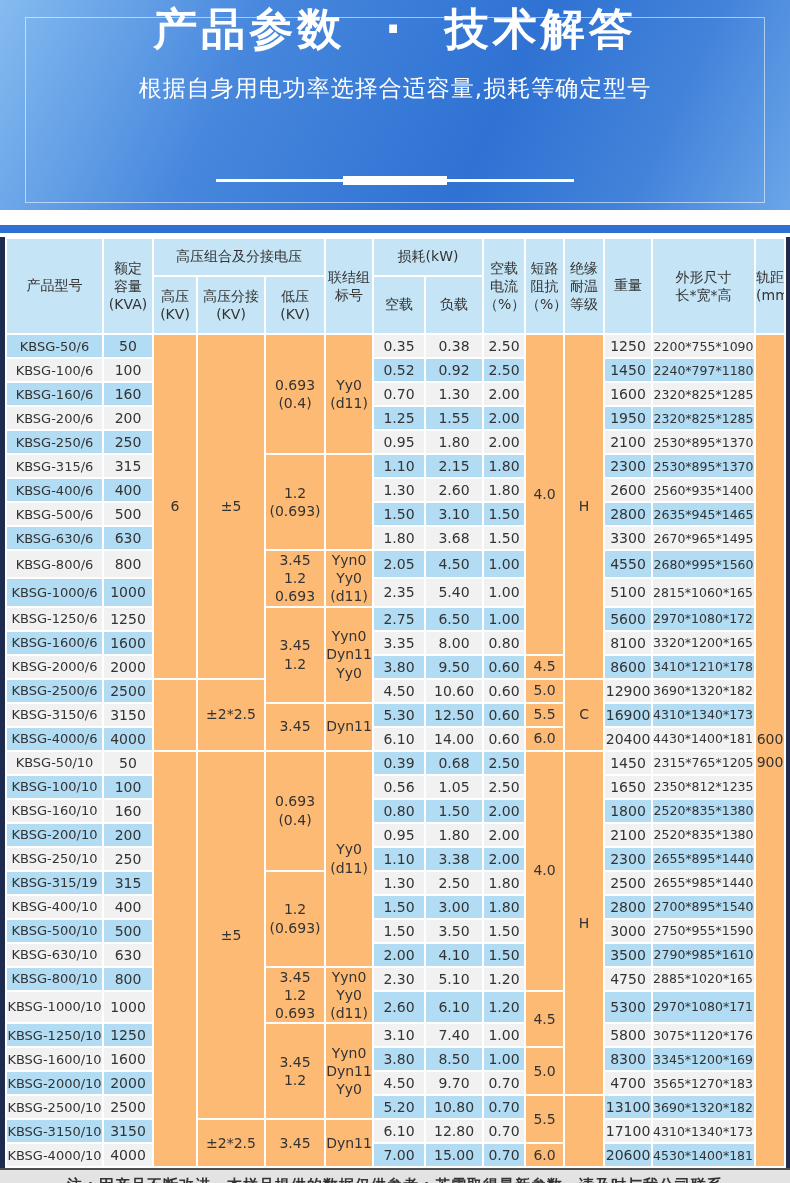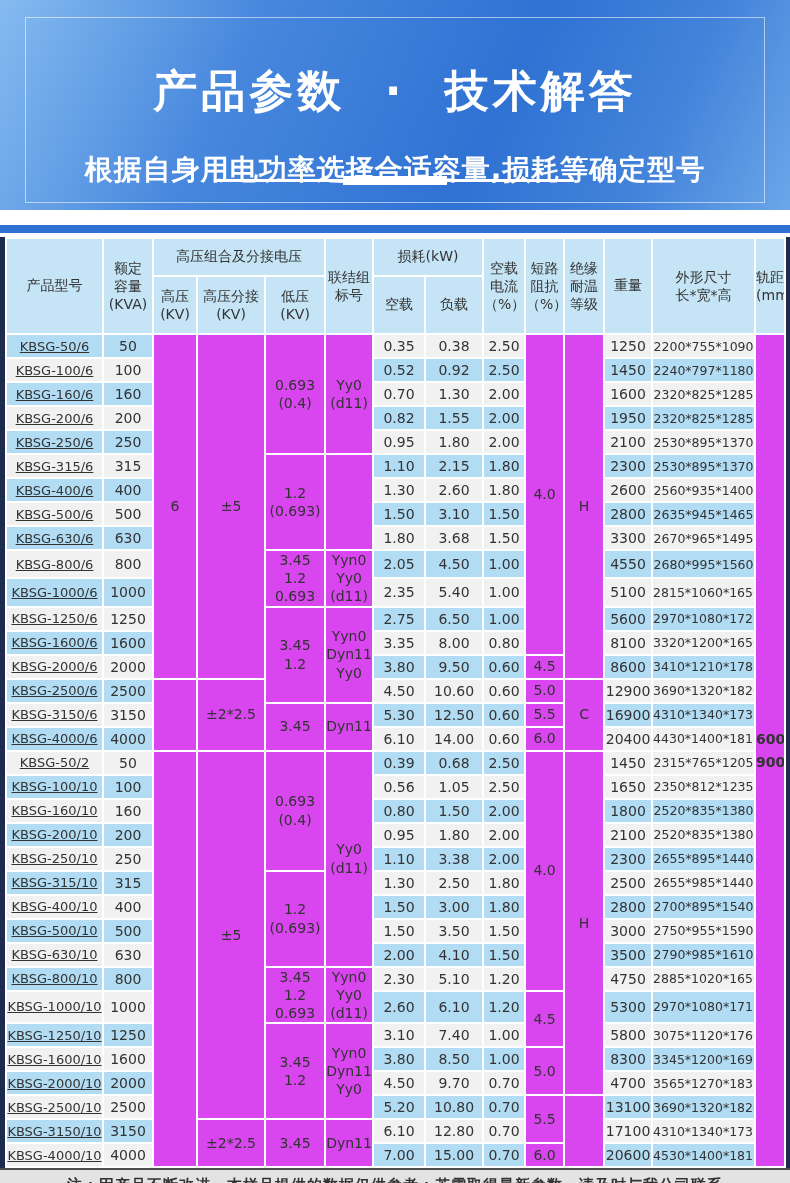--- a/index.html
+++ b/index.html
@@ -4,24 +4,24 @@
 <style>
   html,body{margin:0;padding:0;background:#fff;}
   body{width:790px;font-family:"DejaVu Sans","Liberation Sans",sans-serif;color:#333;}
 
   
   .banner{position:relative;width:790px;height:210px;
     background:linear-gradient(115deg,#85bbf0 0%,#4787dd 30%,#2f72d3 62%,#4383da 82%,#6ba6e9 100%);
     overflow:hidden;}
   .banner-border{position:absolute;left:25px;right:25px;top:17px;bottom:7px;
     border:1px solid rgba(255,255,255,.55);pointer-events:none;}
-  .banner h1{margin:0;padding-top:62px;text-align:center;color:#fff;
+  .banner h1{margin:0;text-align:center;color:#fff;
     font-size:44px;font-weight:bold;letter-spacing:4px;word-spacing:20px;}
-  .banner p{margin:30px 0 0 0;text-align:center;color:#fff;
-    font-size:28px;font-weight:bold;letter-spacing:1px;}
+  .banner p{margin:14px 0 0 0;text-align:center;color:#fff;
+    font-size:23px;font-weight:normal;letter-spacing:1px;}
   .divider{position:absolute;left:50%;transform:translateX(-50%);top:176px;
     width:358px;height:9px;}
   .divider .thin{position:absolute;top:3px;left:0;width:100%;height:3px;background:#fff;}
   .divider .thick{position:absolute;top:0;left:127px;width:104px;height:9px;background:#fff;}
 
   
   .gap1{height:15px;}
   .top-strip{height:8px;background:#2e71d2;}
   .gap2{height:4px;}
 
@@ -29,25 +29,25 @@
   .table-frame{border-left:5px solid #1d2b4e;border-right:5px solid #1d2b4e;background:#fff;}
   table{border-collapse:separate;border-spacing:2px;width:100%;table-layout:fixed;background:#fff;}
   th,td{text-align:center;vertical-align:middle;font-size:14px;color:#333;
     overflow:hidden;padding:0;}
   thead th{background:#c5e4f5;font-weight:normal;line-height:1.25;}
   thead tr.h1 th{height:36px;}
   thead tr.h2 th{height:56px;}
   tbody td{height:22px;}
   td.blue{background:#b2dcf3;}
   td.plain{background:#f1f1f1;}
-  td.gray{background:#d946ef;}
+  td.gray{background:#fdba74;}
   .pre{white-space:pre-line;line-height:1.3;}
-  td.c-model{font-size:13px;text-decoration:underline;}
+  td.c-model{font-size:13px;}
   td.c-dims{font-size:12.5px;}
-  td.gauge{font-size:14px;line-height:1.6;font-weight:bold;}
+  td.gauge{font-size:14px;line-height:1.6;}
 
   
   .note-bar{height:31px;line-height:31px;background:#e3e3e3;border-top:2px solid #4d4d4d;
     text-align:center;font-size:15px;font-weight:bold;color:#333;letter-spacing:1px;}
 </style>
 </head>
 <body>
 
 <div class="banner">
   <div class="banner-border"></div>
@@ -151,21 +151,21 @@
           <td class="blue">160</td>
           <td class="plain">0.70</td>
           <td class="plain">1.30</td>
           <td class="plain">2.00</td>
           <td class="plain">1600</td>
           <td class="plain c-dims">2320*825*1285</td>
         </tr>
         <tr>
           <td class="plain c-model">KBSG-200/6</td>
           <td class="plain">200</td>
-          <td class="blue">0.82</td>
+          <td class="blue">1.25</td>
           <td class="blue">1.55</td>
           <td class="blue">2.00</td>
           <td class="blue">1950</td>
           <td class="blue c-dims">2320*825*1285</td>
         </tr>
         <tr>
           <td class="blue c-model">KBSG-250/6</td>
           <td class="blue">250</td>
           <td class="plain">0.95</td>
           <td class="plain">1.80</td>
@@ -298,21 +298,21 @@
           <td class="blue c-model">KBSG-4000/6</td>
           <td class="blue">4000</td>
           <td class="plain">6.10</td>
           <td class="plain">14.00</td>
           <td class="plain">0.60</td>
           <td class="gray pre">6.0</td>
           <td class="plain">20400</td>
           <td class="plain c-dims">4430*1400*1815</td>
         </tr>
         <tr>
-          <td class="plain c-model">KBSG-50/2</td>
+          <td class="plain c-model">KBSG-50/10</td>
           <td class="plain">50</td>
           <td class="gray pre" rowspan="17"></td>
           <td class="gray pre" rowspan="15">±5</td>
           <td class="gray pre" rowspan="5">0.693
 (0.4)</td>
           <td class="gray pre" rowspan="9">Yy0
 (d11)</td>
           <td class="blue">0.39</td>
           <td class="blue">0.68</td>
           <td class="blue">2.50</td>
@@ -351,21 +351,21 @@
         <tr>
           <td class="plain c-model">KBSG-250/10</td>
           <td class="plain">250</td>
           <td class="blue">1.10</td>
           <td class="blue">3.38</td>
           <td class="blue">2.00</td>
           <td class="blue">2300</td>
           <td class="blue c-dims">2655*895*1440</td>
         </tr>
         <tr>
-          <td class="blue c-model">KBSG-315/10</td>
+          <td class="blue c-model">KBSG-315/19</td>
           <td class="blue">315</td>
           <td class="gray pre" rowspan="4">1.2
 (0.693)</td>
           <td class="plain">1.30</td>
           <td class="plain">2.50</td>
           <td class="plain">1.80</td>
           <td class="plain">2500</td>
           <td class="plain c-dims">2655*985*1440</td>
         </tr>
         <tr>

